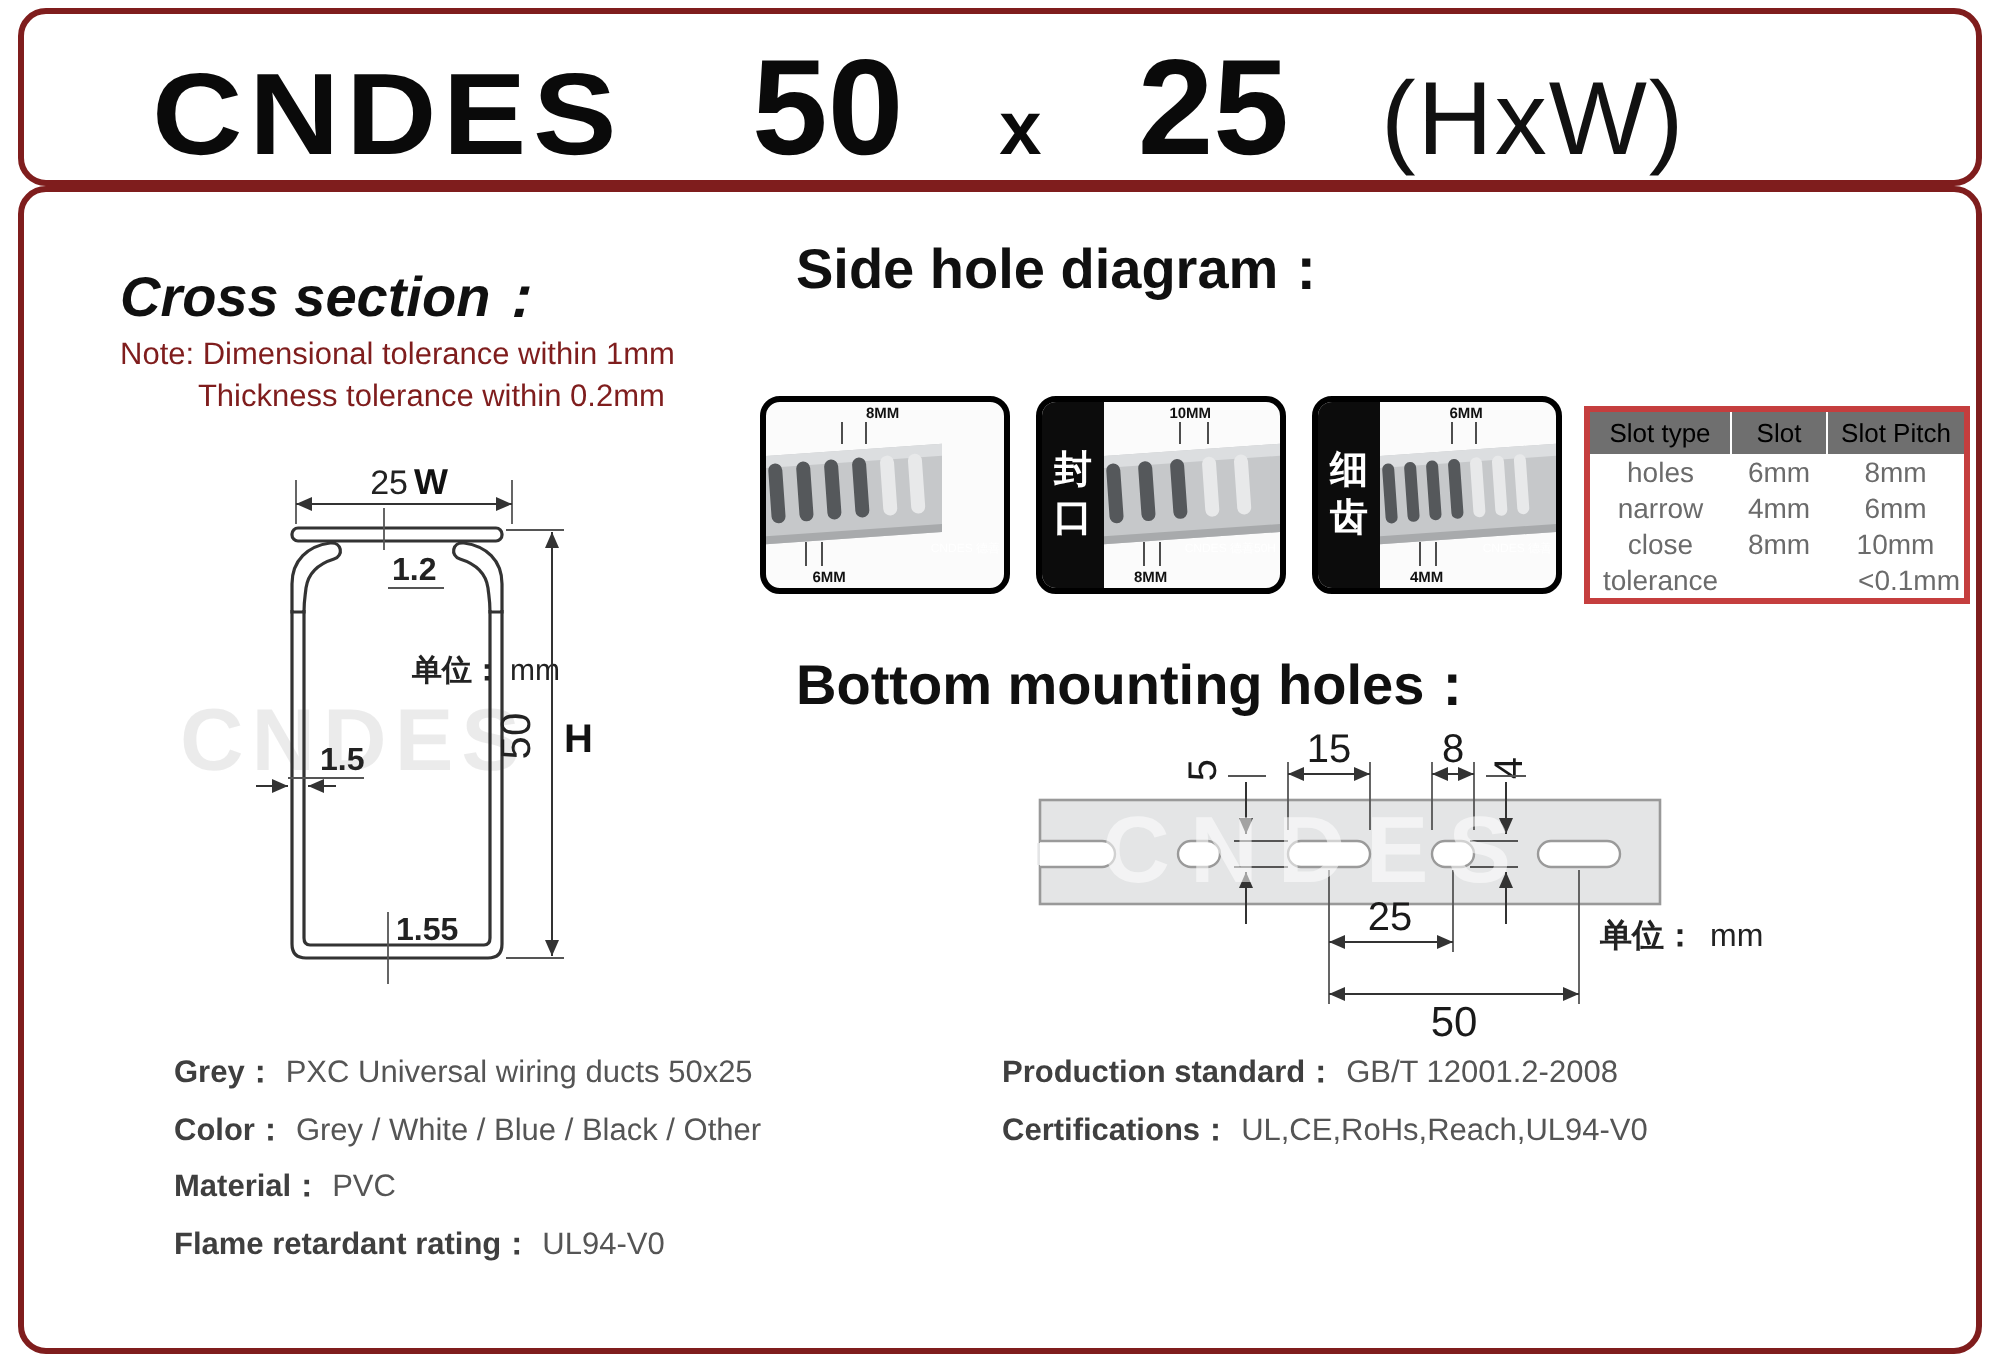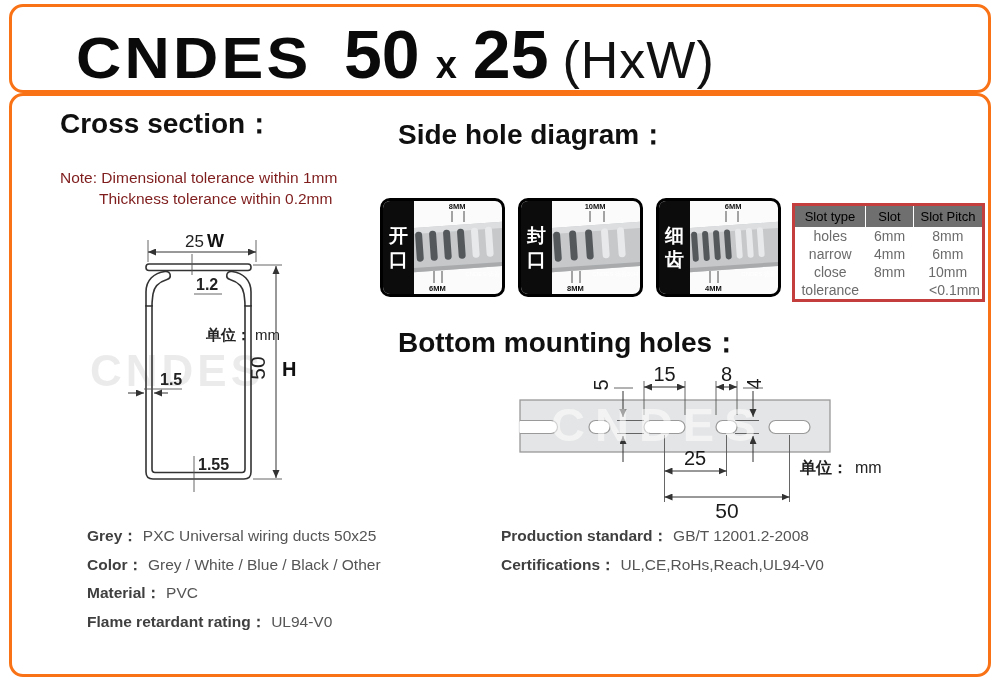--- a/index.html
+++ b/index.html
@@ -1,18 +1,18 @@
 <!DOCTYPE html>
 <html><head>
 <meta charset="utf-8">
 <style>
   * { margin:0; padding:0; box-sizing:border-box; }
   body { background:#ffffff; font-family:"Liberation Sans", sans-serif; }
   .page { position:relative; width:1000px; height:683px; background:#ffffff; overflow:hidden; }
-  .card { position:absolute; background:#fff; border:3px solid #f97316; border-radius:14px; }
+  .card { position:absolute; background:#fff; border:3px solid #7f1d1d; border-radius:14px;gap:32px; }
   .header-card { left:9px; top:4px; width:982px; height:89px; display:flex; align-items:baseline; padding-left:64px; padding-top:8px; overflow:hidden; }
   .brand { font-size:58px; font-weight:bold; letter-spacing:3px; color:#0a0a0a; margin-right:50px; transform:scaleX(1.08); transform-origin:left bottom; display:inline-block; }
   .size-num { font-size:68px; font-weight:bold; color:#0a0a0a; }
   .size-x { font-size:38px; font-weight:bold; color:#0a0a0a; margin:0 16px; }
   .suffix { font-size:52px; font-weight:400; color:#111; margin-left:14px; letter-spacing:1px; }
   .main-card { left:9px; top:93px; width:982px; height:584px; }
 
   .sec-title { position:absolute; font-size:28px; font-weight:bold; color:#101010; white-space:nowrap; }
   .note { position:absolute; font-size:15.5px; color:#7f1d1d; line-height:20.5px;text-align:center; }
   .note .l2 { padding-left:34px; }
@@ -56,21 +56,21 @@
   <div class="card header-card">
     <span class="brand">CNDES</span>
     <span class="size-num">50</span>
     <span class="size-x">x</span>
     <span class="size-num">25</span>
     <span class="suffix">(HxW)</span>
   </div>
 
   <div class="card main-card">
 
-    <div class="sec-title" style="left:48px; top:9px;">Cross section：</div>
+    <div class="sec-title" style="left:48px; top:34px;font-style:italic;">Cross section：</div>
 
     <div class="note" style="left:48px; top:72px;">
       <div class="l1">Note: Dimensional tolerance within 1mm</div>
       <div class="l2">Thickness tolerance within 0.2mm</div>
     </div>
 
     <div class="draw" style="left:96px; top:132px; width:200px; height:272px;">
       <div class="wm wm-cross">CNDES</div>
       <svg width="200" height="272" viewBox="0 0 200 272">
         <defs>
@@ -117,23 +117,20 @@
         <line x1="86" y1="228" x2="86" y2="264" stroke="#555" stroke-width="0.9"></line>
         <text x="90" y="242" font-size="16" font-weight="bold" fill="#222">1.55</text>
       </svg>
     </div>
 
     <div class="sec-title" style="left:386px; top:20px;">Side hole diagram：</div>
 
     <div class="photos">
 
       <div class="photo-card">
-        <div class="photo-strip">
-            <span>开口</span>
-          </div>
         <div class="photo-body">
           <div class="photo-dim-top">8MM</div>
           <svg width="88" height="93" viewBox="0 0 88 93">
             <g transform="rotate(-4 44 45)">
               <rect x="-8" y="24" width="104" height="44" fill="#c6c8ca"></rect>
               <rect x="-8" y="24" width="104" height="6" fill="#dcdee0"></rect>
               <rect x="-8" y="64" width="104" height="4" fill="#a8aaac"></rect>
               <rect x="2" y="28" width="7" height="30" rx="3.5" fill="#55585b"></rect>
               <rect x="16" y="28" width="7" height="30" rx="3.5" fill="#55585b"></rect>
               <rect x="30" y="28" width="7" height="30" rx="3.5" fill="#55585b"></rect>

